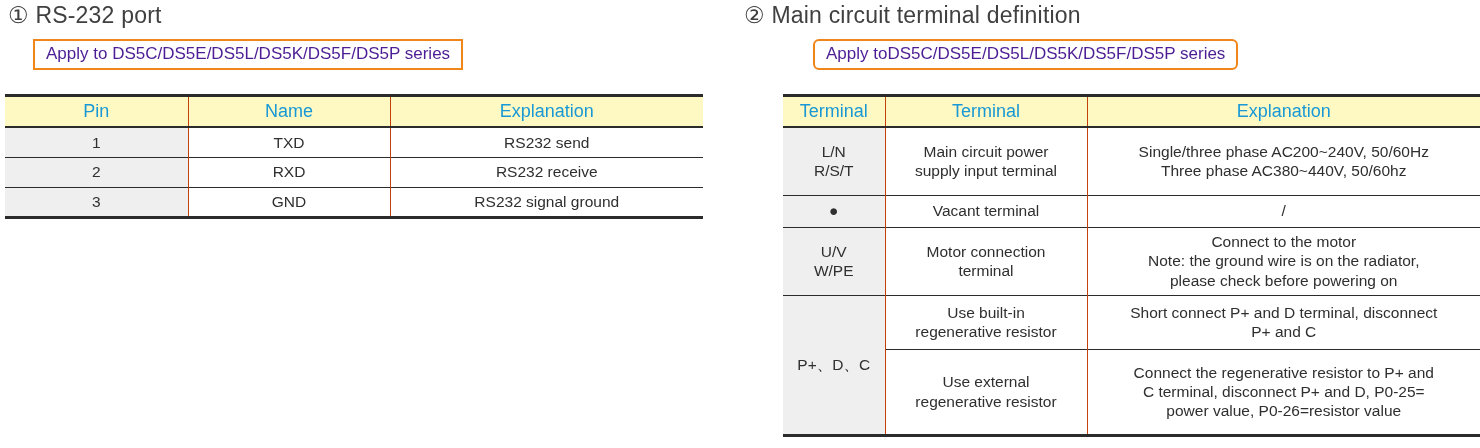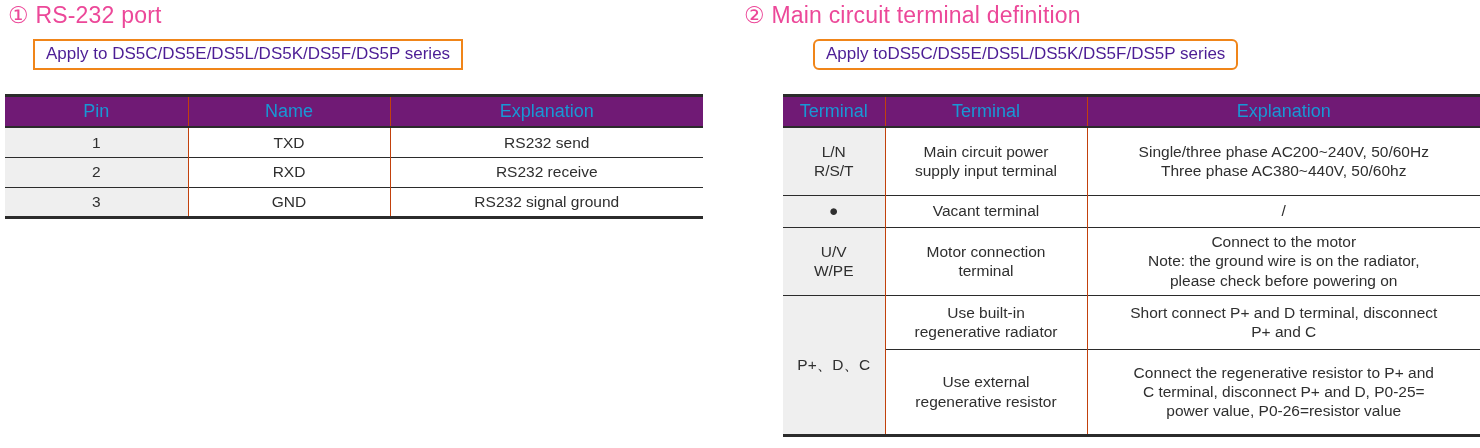--- a/index.html
+++ b/index.html
@@ -10,21 +10,21 @@
     color: #2f2f2f;
     position: relative;
     overflow: hidden;
   }
   .section-title {
     position: absolute;
     top: 2px;
     margin: 0;
     font-size: 23px;
     font-weight: normal;
-    color: #ec4899;
+    color: #404040;
     letter-spacing: 0.2px;
     white-space: nowrap;
   }
   .left-title  { left: 8px; }
   .right-title { left: 744px; }
   .apply-note {
     position: absolute;
     top: 39px;
     border: 2px solid #f08519;
     color: #4c1d95;
@@ -54,21 +54,21 @@
     white-space: pre-line;
   }
   .data-table th:first-child, .data-table td.first-col { border-left: none; }
   .data-table thead tr { border-bottom: 2px solid #2b2b2b; }
   .data-table tbody tr { border-bottom: 1px solid #2b2b2b; }
   .data-table th {
     height: 29px;
     font-size: 18px;
     font-weight: normal;
     color: #1898d5;
-    background: #701a75;
+    background: #fef9c3;
   }
   .data-table td {
     font-size: 15.5px;
     line-height: 1.24;
     color: #2f2f2f;
   }
   .col-gray { background: #efefef; }
   .h30 { height: 30px; }
   .h32 { height: 32px; }
   .h54 { height: 54px; }
@@ -152,21 +152,21 @@
 W/PE</td>
         <td>Motor connection
 terminal</td>
         <td>Connect to the motor
 Note: the ground wire is on the radiator,
 please check before powering on</td>
       </tr>
       <tr class="h54">
         <td class="first-col col-gray" rowspan="2">P+、D、C</td>
         <td>Use built-in
-regenerative radiator</td>
+regenerative resistor</td>
         <td>Short connect P+ and D terminal, disconnect
 P+ and C</td>
       </tr>
       <tr class="h86">
         <td>Use external
 regenerative resistor</td>
         <td>Connect the regenerative resistor to P+ and
 C terminal, disconnect P+ and D, P0-25=
 power value, P0-26=resistor value</td>
       </tr>

